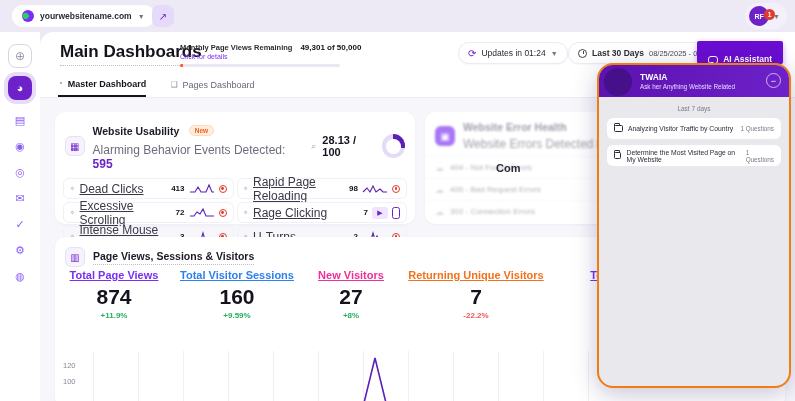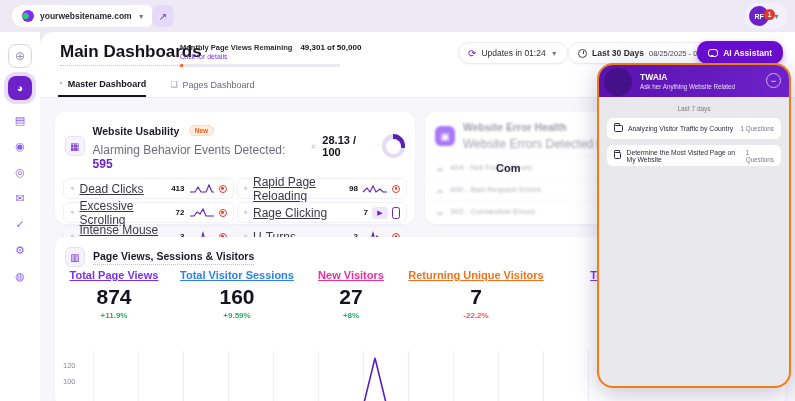--- a/index.html
+++ b/index.html
@@ -43,22 +43,22 @@
 
   .hdr-pill { position:absolute; top:10px; height:22px; background:#fff; border:1px solid #eceaf2; border-radius:12px;
               display:flex; align-items:center; gap:5px; padding:0 9px; font-size:8.5px; color:#2b2b33; box-shadow:0 1px 2px rgba(20,10,60,.04); }
   .upd-pill { left:418px; }
   .refresh-ic { color:#6d21c9; font-size:10px; }
   .range-pill { left:528px; }
   .range-pill b { font-size:8.5px; }
   .range-dates { font-size:7.5px; color:#4a4656; }
   .clock-ic { width:9px; height:9px; border:1px solid #444; border-radius:50%; position:relative; }
   .clock-ic::after { content:""; position:absolute; left:3.5px; top:1.5px; width:1px; height:3px; background:#444; }
-  .ai-btn { position:absolute; right:12px; top:9px; height:23px; border-radius:10px; background:#6a0dd0; color:#fff;
-            display:flex; align-items:center; gap:5px; padding:0 11px; font-size:8.5px; font-weight:bold; box-shadow:0 2px 6px rgba(106,13,208,.35); }
+  .ai-btn { position:absolute; right:12px; top:9px; height:23px; border-radius:2px; background:#6a0dd0; color:#fff;
+            display:flex; align-items:flex-end; gap:5px; padding:0 11px; font-size:8.5px; font-weight:bold; box-shadow:0 2px 6px rgba(106,13,208,.35); }
   .bubble-ic { width:10px; height:8px; border:1.2px solid #fff; border-radius:3px; position:relative; }
   .bubble-ic::after { content:""; position:absolute; left:1px; bottom:-3px; border:2px solid transparent; border-top-color:#fff; }
 
   .tabs { position:absolute; left:0; top:40px; width:755px; height:26px; border-bottom:1px solid #ececf3; display:flex;
           align-items:center; gap:24px; padding-left:18px; }
   .tab { display:flex; align-items:center; gap:5px; font-size:9px; color:#6b6778; height:100%; }
   .tab .t-ic { font-size:8px; color:#8a8698; }
   .tab.active { color:#16131f; font-weight:bold; border-bottom:2px solid #16131f; }
 
   .content { position:absolute; left:0; top:66px; width:755px; height:303px; background:#f7f7fb; }

